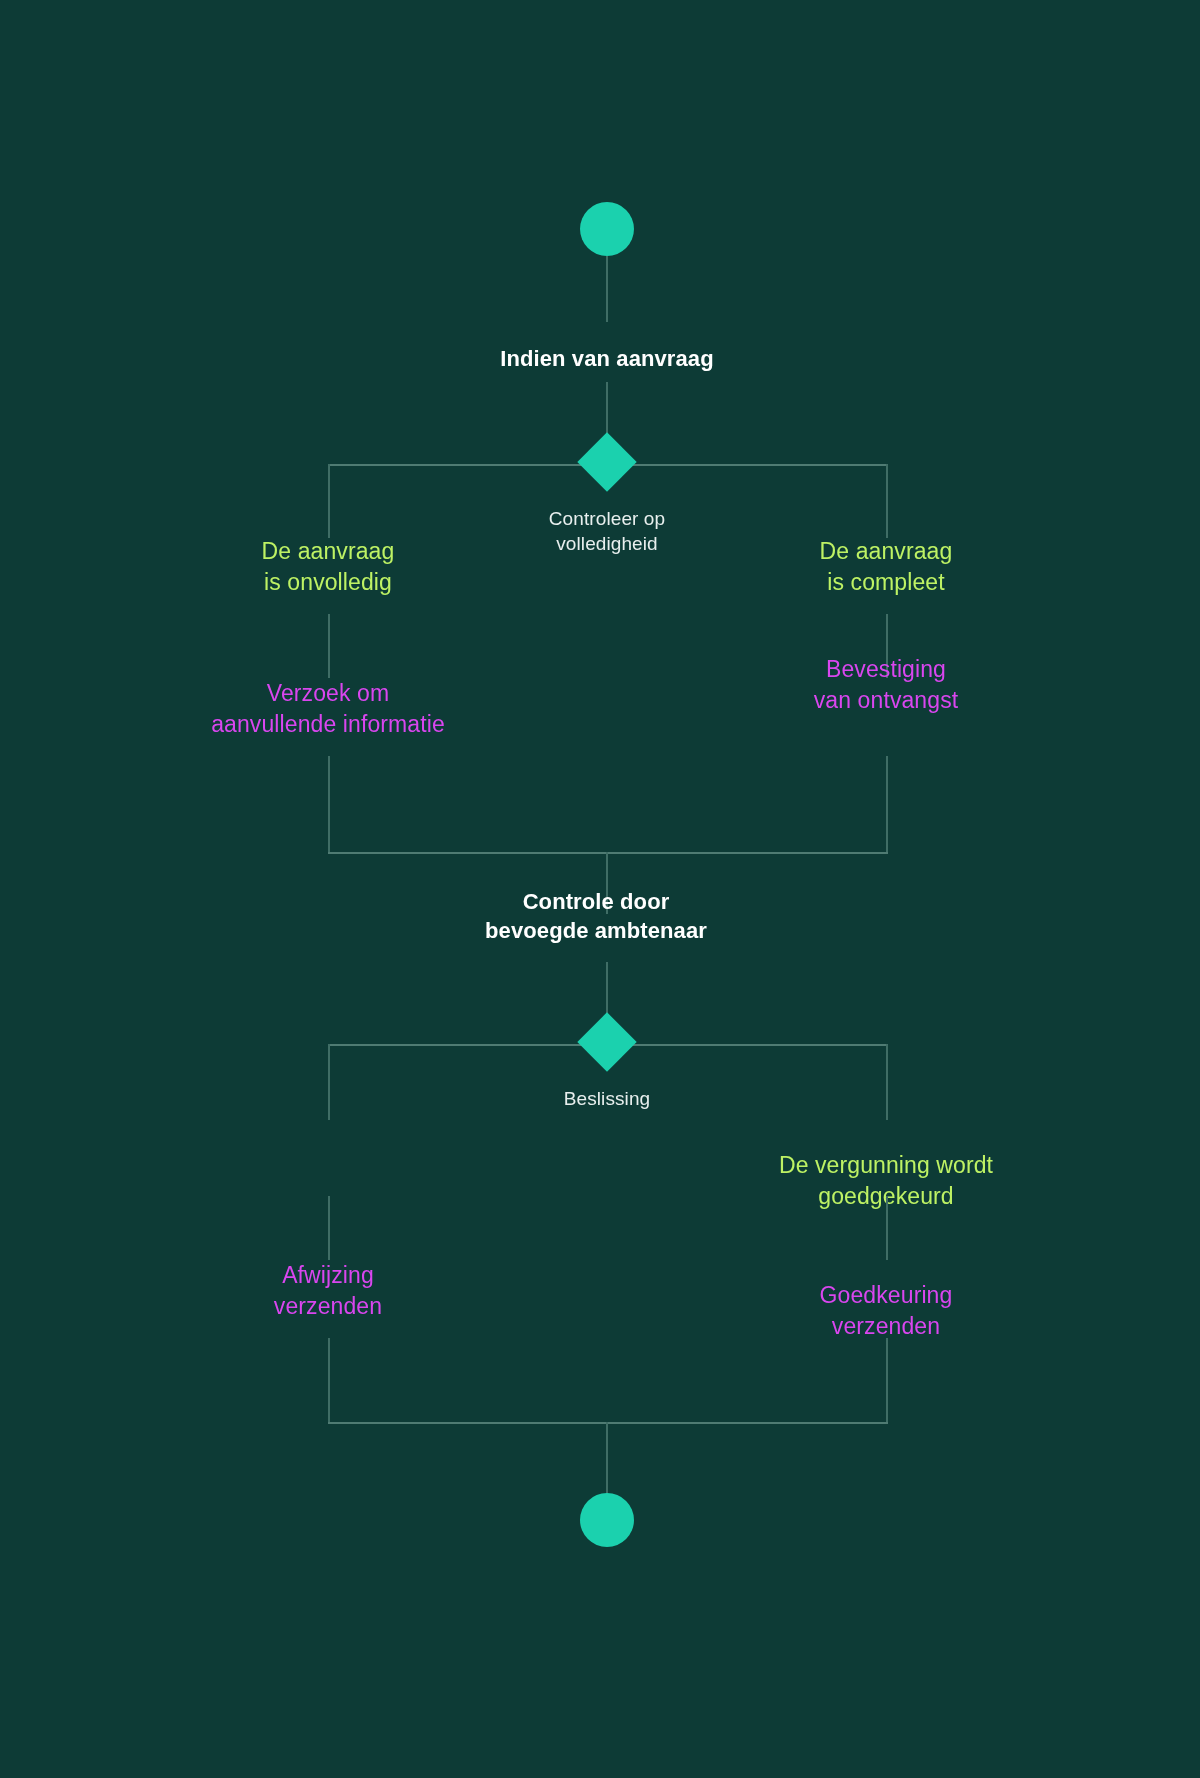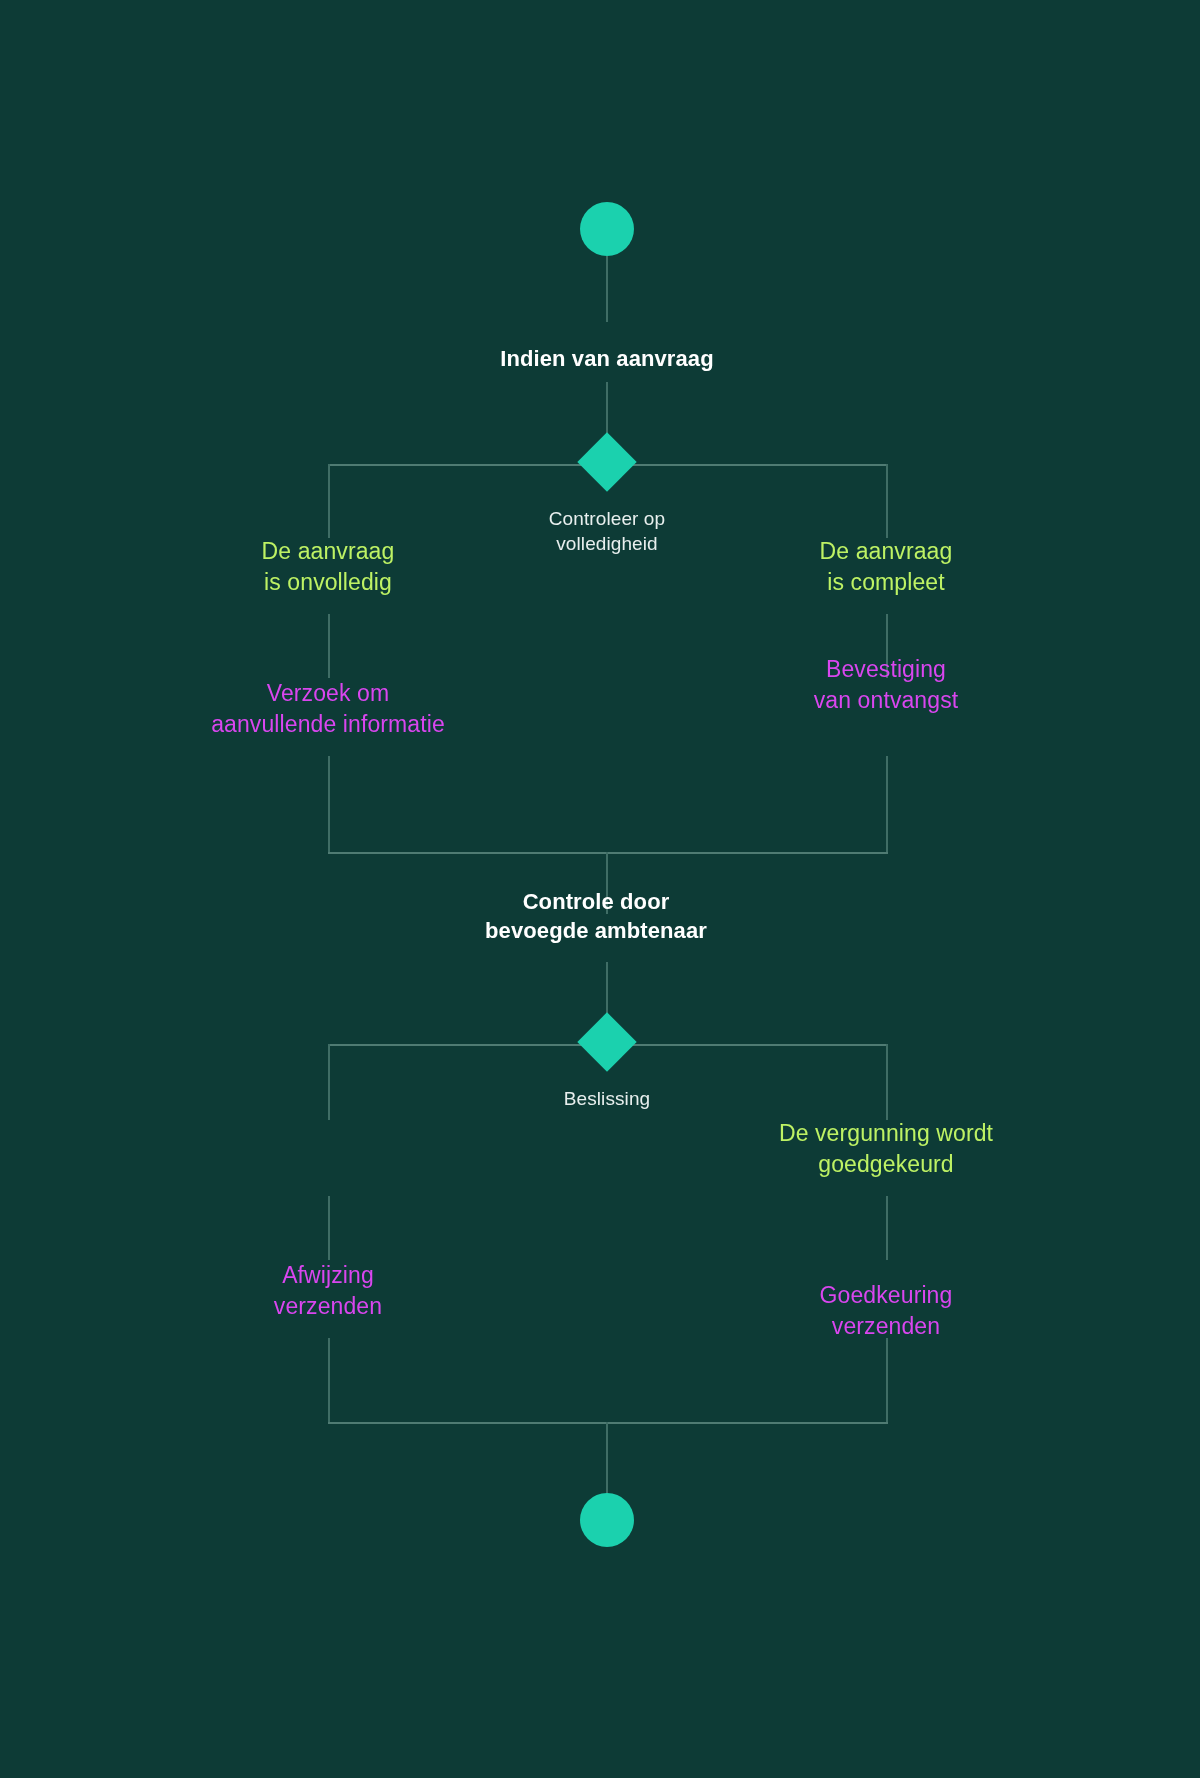--- a/index.html
+++ b/index.html
@@ -121,21 +121,21 @@
   <div class="decision-node" style="left:586px; top:1021px;"></div>
   <div class="label decision" style="left:437px; top:1086px; width:340px;">Beslissing</div>
 
   <div class="v-line" style="left:328px; top:1044px; height:76px;"></div>
   <div class="v-line" style="left:328px; top:1196px; height:64px;"></div>
   <div class="label action" style="left:88px; top:1260px; width:480px;">Afwijzing
 verzenden</div>
   <div class="v-line" style="left:328px; top:1338px; height:86px;"></div>
 
   <div class="v-line" style="left:886px; top:1044px; height:76px;"></div>
-  <div class="label branch" style="left:646px; top:1118px; width:480px;">De vergunning wordt
+  <div class="label branch" style="left:646px; top:1150px; width:480px;">De vergunning wordt
 goedgekeurd</div>
   <div class="v-line" style="left:886px; top:1196px; height:64px;"></div>
   <div class="label action" style="left:646px; top:1260px; width:480px;margin-top:20px;">Goedkeuring
 verzenden</div>
   <div class="v-line" style="left:886px; top:1338px; height:86px;"></div>
 
   <div class="h-line" style="left:328px; top:1422px; width:560px;"></div>
   <div class="v-line" style="left:606px; top:1422px; height:72px;"></div>
 
   <div class="terminal-node" style="left:580px; top:1493px;"></div>

